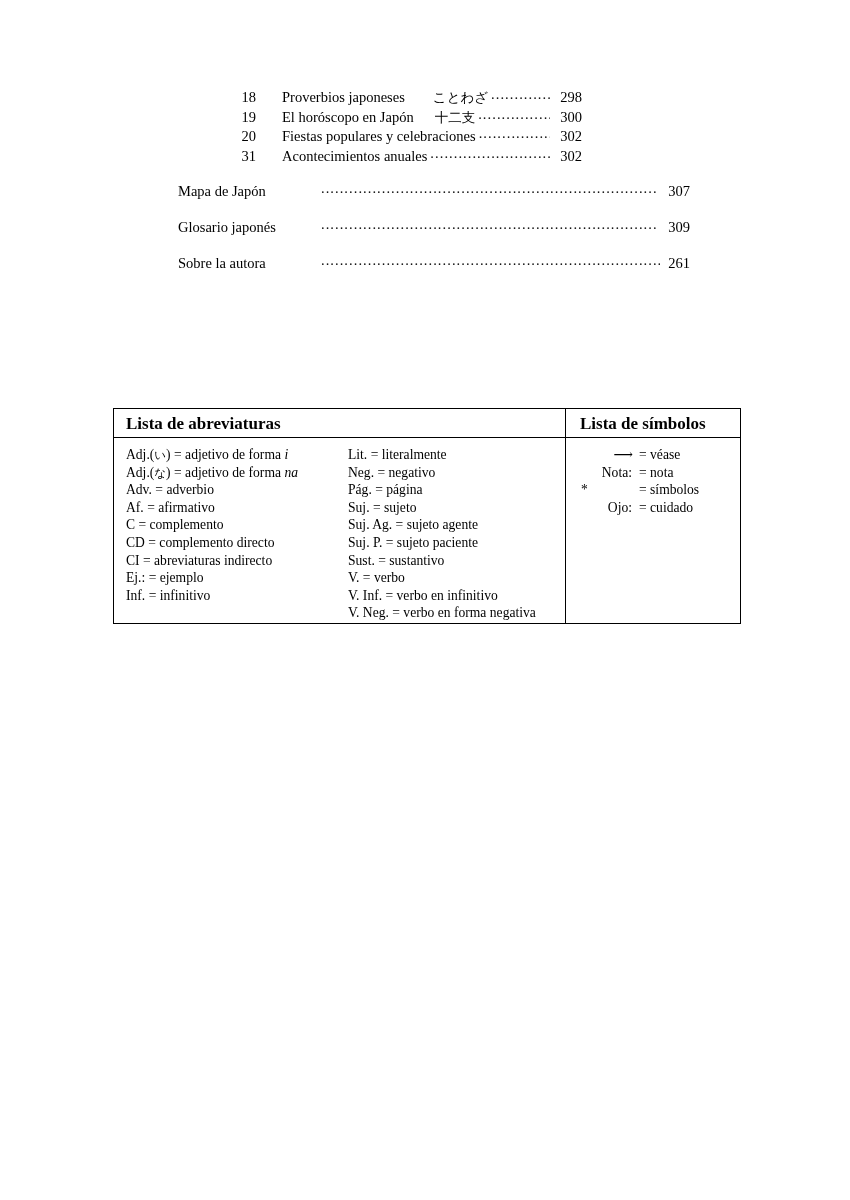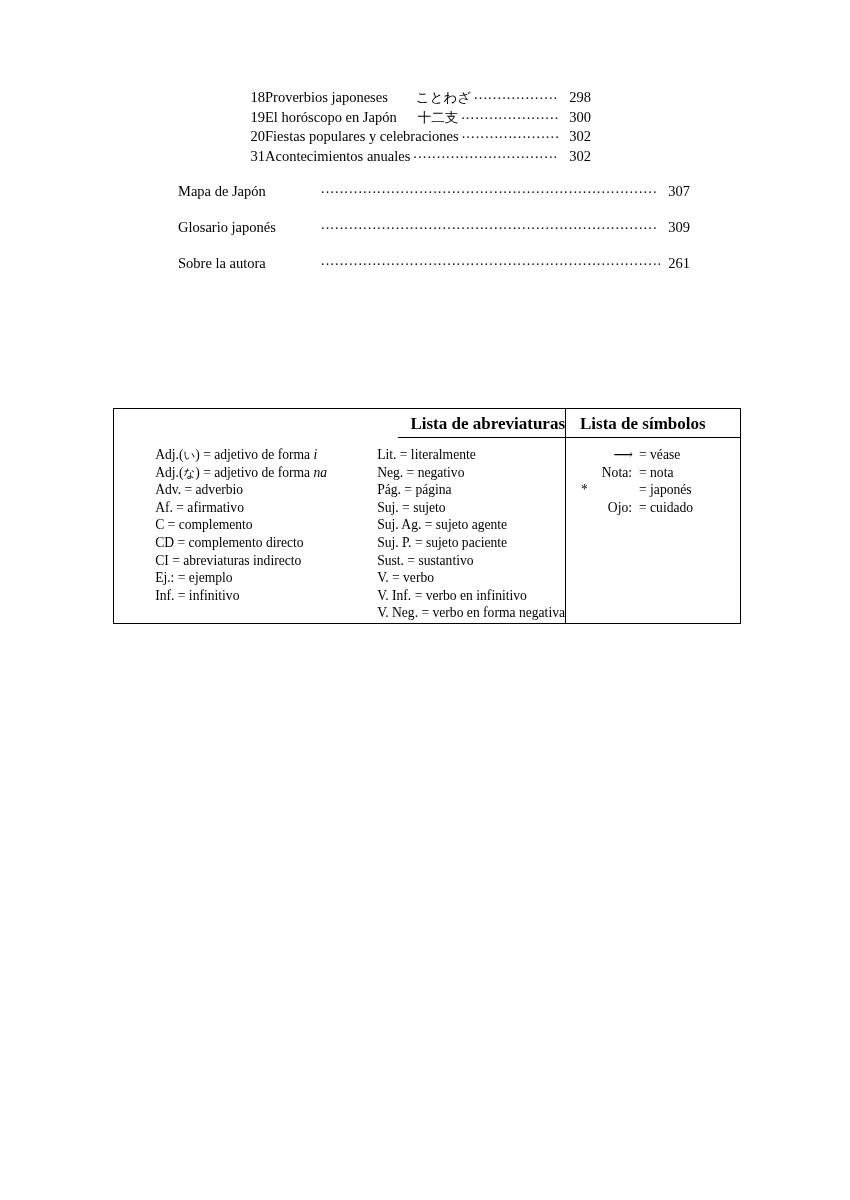--- a/index.html
+++ b/index.html
@@ -12,39 +12,40 @@
     height: 1200px;
     position: relative;
     font-family: "Liberation Serif", "DejaVu Serif", serif;
     color: #000000;
     overflow: hidden;
   }
 
   
   #toc-numbered {
     position: absolute;
-    left: 17px;
+    left: 8px;
     top: 88px;
     width: 684px;
   }
   .toc-num-row {
     display: flex;
     align-items: baseline;
     height: 19.5px;
     font-size: 14.5px;
     white-space: nowrap;
   }
   .toc-num {
     width: 74px;
     padding-right: 0;
     text-align: right;
     flex: 0 0 74px;
     margin-left: 174px;
   }
   .toc-title {
+    margin-left: 26px;
     flex: 0 0 auto;
     font-family: Liberation Serif, serif;
   }
   .toc-jp {
     font-family: "DejaVu Sans", sans-serif;
     font-size: 13.5px;
     flex: 0 0 auto;
     margin-left: 0;
   }
   .toc-jp.jp-kotowaza { margin-left: 28px; }
@@ -107,21 +108,20 @@
     display: flex;
   }
   .list-panel {
     box-sizing: border-box;
     display: flex;
     flex-direction: column;
   }
   #panel-abbrev {
     flex: 0 0 452px;
     border-right: 1.6px solid #000;
-    align-items: flex-end;
   }
   #panel-symbols {
     flex: 1 1 auto;
   }
   .panel-head {
     height: 29px;
     line-height: 29px;
     border-bottom: 1.6px solid #000;
     font-weight: bold;
     font-size: 17px;
@@ -287,21 +287,21 @@
           <span class="symbol-def">= véase</span>
         </div>
 
         <div class="symbol-row">
           <span class="symbol-key">Nota:</span>
           <span class="symbol-def">= nota</span>
         </div>
 
         <div class="symbol-row">
           <span class="symbol-key star">*</span>
-          <span class="symbol-def">= japonés</span>
+          <span class="symbol-def">= símbolos</span>
         </div>
 
         <div class="symbol-row">
           <span class="symbol-key">Ojo:</span>
           <span class="symbol-def">= cuidado</span>
         </div>
 
       </div>
     </div>
   </div>

